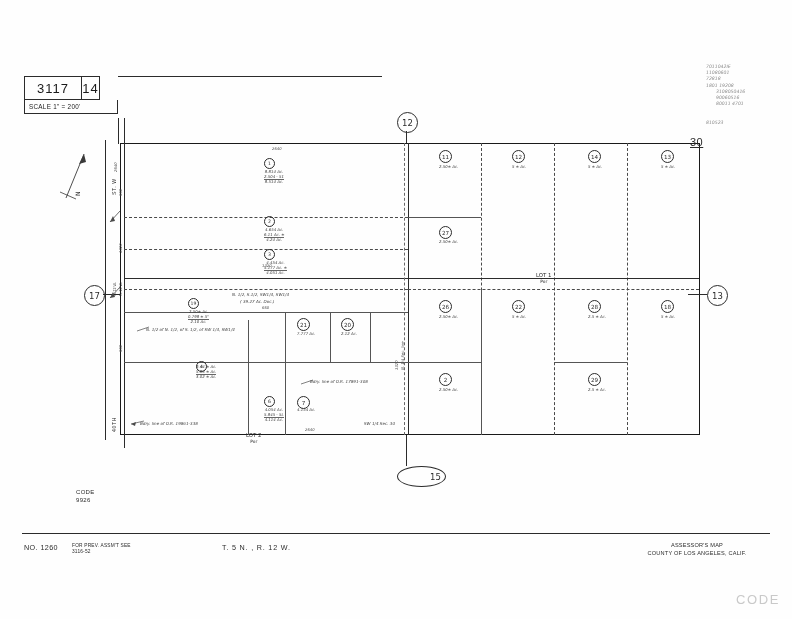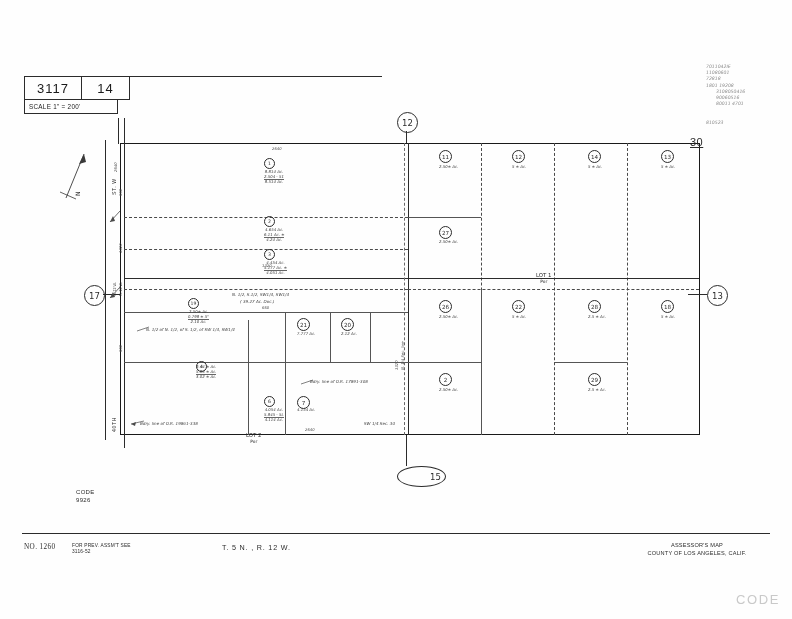--- a/index.html
+++ b/index.html
@@ -6,21 +6,21 @@
   body{width:792px;height:619px;position:relative;overflow:hidden;
        font-family:"Liberation Sans",sans-serif;color:#1a1a1a;}
   #sheet{position:absolute;left:0;top:0;width:792px;height:619px;background:#fefefe;}
 
   .abs{position:absolute;}
   .txt{position:absolute;white-space:nowrap;color:#2b2b2b;}
   .xtiny{font-size:3.6px;}
   .sm{font-size:5.2px;}
 
   
-  #idblock{position:absolute;left:24px;top:76px;width:106px;height:24px;
+  #idblock{position:absolute;left:24px;top:76px;width:76px;height:24px;
            border:1.1px solid #2b2b2b;box-sizing:border-box;}
   #idblock .cellL{position:absolute;left:0;top:0;width:56px;height:100%;
            display:flex;align-items:center;justify-content:center;
            font-size:13px;letter-spacing:1px;font-family:"Liberation Sans",sans-serif;}
   #idblock .vdiv{position:absolute;left:56px;top:0;width:1.1px;height:100%;background:#2b2b2b;}
   #idblock .cellR{position:absolute;left:57px;top:0;right:0;height:100%;
            display:flex;align-items:center;justify-content:center;font-size:13px;letter-spacing:1px;}
   #scalebox{position:absolute;left:24px;top:100px;width:94px;height:14px;
             border:1.1px solid #2b2b2b;border-top:none;box-sizing:border-box;
             display:flex;align-items:center;padding-left:4px;font-size:6.3px;letter-spacing:.3px;}
@@ -292,21 +292,21 @@
         <div>2.5 ± Ac.</div>
       </div>
     </div>
 
   <div class="txt" style="left:76px;top:488px;font-size:6px;line-height:1.35;letter-spacing:.3px;">
     <div>CODE</div>
     <div>9926</div>
   </div>
 
   <div class="ln h" style="left:22px;top:533px;width:748px;height:1px;background:#2b2b2b;"></div>
-  <div class="foot" style="left:24px;top:543px;font-family:Liberation Serif, serif;">NO. 1260</div>
+  <div class="foot" style="left:24px;top:543px;">NO. 1260</div>
   <div class="foot2" style="left:72px;top:543px;">
     <div>FOR PREV. ASSM'T SEE</div>
     <div>3116-52</div>
   </div>
   <div class="foot" style="left:222px;top:543px;letter-spacing:.8px;">T. 5 N. , R. 12 W.</div>
   <div class="foot2" style="left:612px;top:541px;text-align:center;width:170px;font-size:5.6px;line-height:1.45;">
     <div>ASSESSOR'S MAP</div>
     <div>COUNTY OF LOS ANGELES, CALIF.</div>
   </div>
 

